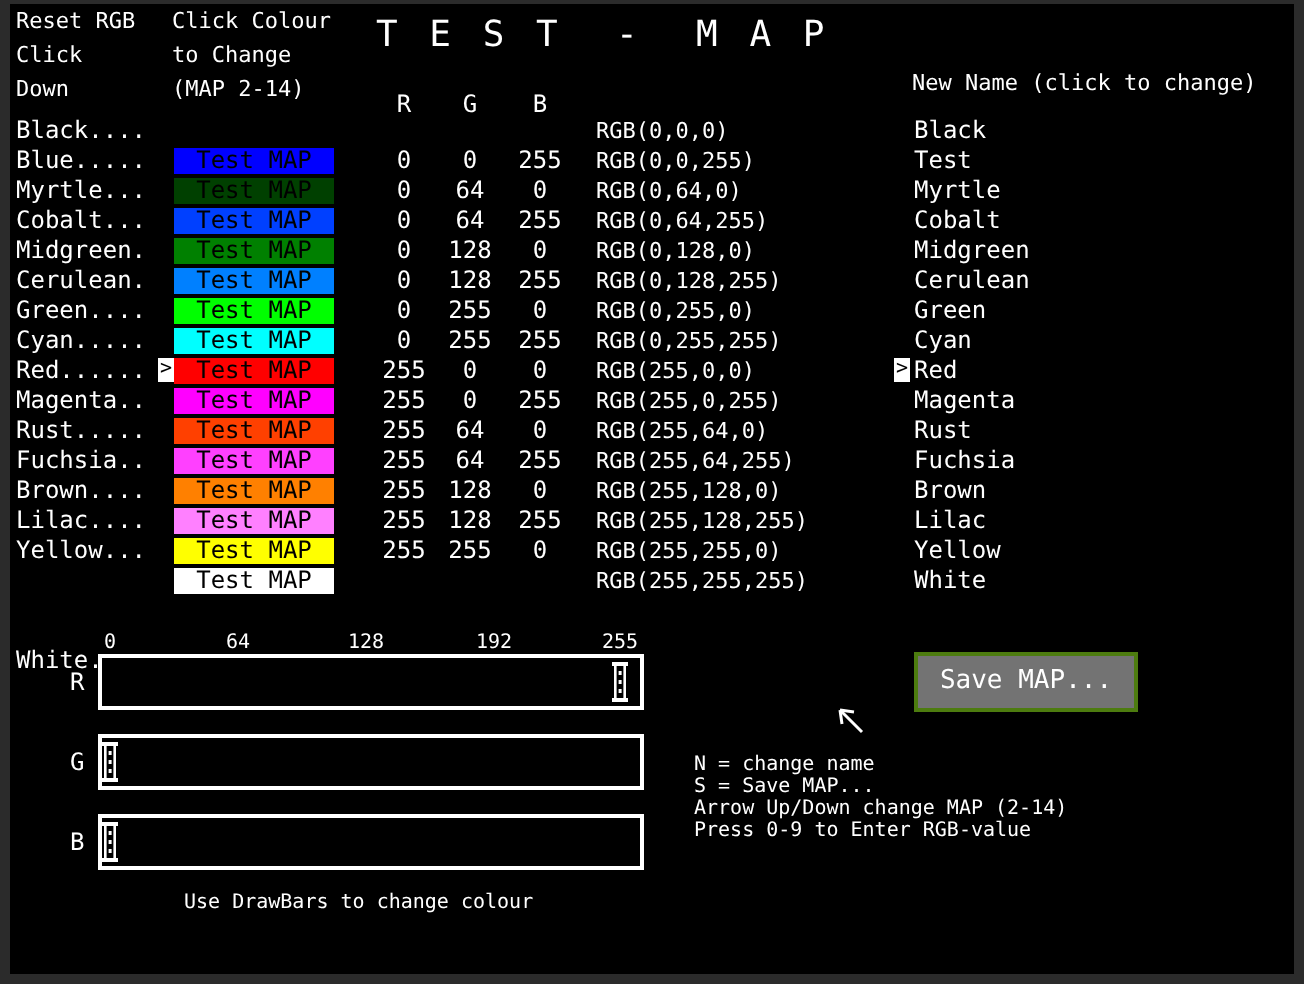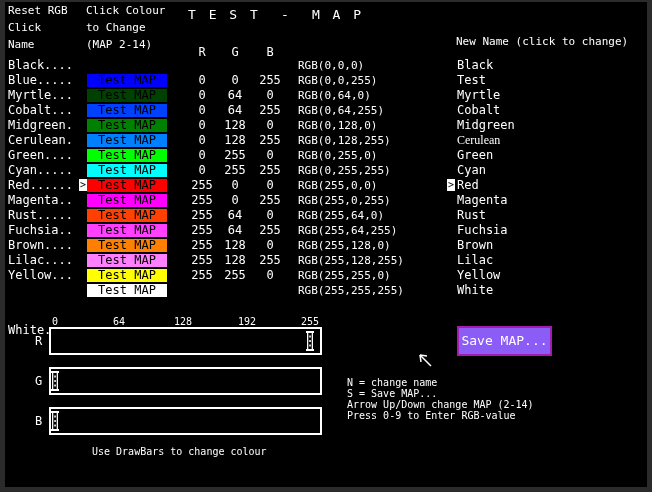--- a/index.html
+++ b/index.html
@@ -2,47 +2,47 @@
 <html><head>
 <meta charset="utf-8">
 <style>
   html,body{margin:0;padding:0;background:#2b2b2b;width:652px;height:492px;overflow:hidden;}
   .screen{position:absolute;left:5px;top:2px;width:642px;height:485px;background:#000;
           font-family:"DejaVu Sans Mono","Liberation Mono",monospace;color:#fff;}
   .txt{position:absolute;white-space:pre;line-height:1.1;}
   .big{font-size:12px;}
   .mid{font-size:11px;}
   .small{font-size:10px;}
-  .title{font-size:13px;letter-spacing:2.5px;}
+  .title{font-size:18px;letter-spacing:2.5px;}
   .row{position:absolute;left:0;width:642px;height:15px;}
   .cell{position:absolute;top:0;height:15px;line-height:15px;white-space:pre;font-size:12px;}
   .num{width:36px;text-align:center;}
   .rgblabel{font-size:11px;}
   .testbtn{position:absolute;top:1px;left:82px;width:80px;height:13px;line-height:13px;
            text-align:center;color:#000;font-size:12px;white-space:pre;}
   .marker{position:absolute;top:1px;width:8px;height:12px;background:#fff;color:#000;
           font-size:10px;line-height:12px;text-align:center;}
   .bar{position:absolute;left:44px;width:273px;height:28px;border:2px solid #fff;
        box-sizing:border-box;background:#000;}
   .barlabel{position:absolute;left:30px;width:14px;font-size:12px;line-height:28px;}
   .handle{position:absolute;top:2px;}
   .tick{position:absolute;top:314px;font-size:10px;transform:translateX(-50%);white-space:pre;}
-  .savebtn{position:absolute;left:452px;top:324px;width:95px;height:30px;border:2px solid #a21caf;
-           box-sizing:border-box;background:#8b5cf6;color:#fff;font-size:13px;line-height:26px;
+  .savebtn{position:absolute;left:452px;top:324px;width:112px;height:30px;border:2px solid #4d7c0f;
+           box-sizing:border-box;background:#737373;color:#fff;font-size:13px;line-height:26px;
            text-align:center;white-space:pre;font-family:inherit;}
   .helpline{position:absolute;left:342px;font-size:10px;white-space:pre;line-height:11px;}
 </style>
 </head>
 <body>
 
 <div class="screen">
 
   <div class="txt mid" style="left:3px;top:3px">Reset RGB</div>
   <div class="txt mid" style="left:3px;top:20px">Click</div>
-  <div class="txt mid" style="left:3px;top:37px">Name</div>
+  <div class="txt mid" style="left:3px;top:37px">Down</div>
   <div class="txt mid" style="left:81px;top:3px">Click Colour</div>
   <div class="txt mid" style="left:81px;top:20px">to Change</div>
   <div class="txt mid" style="left:81px;top:37px">(MAP 2-14)</div>
 
   <div class="txt title" style="left:183px;top:6px">T E S T  -  M A P</div>
 
   <div class="txt big num" style="left:179px;top:44px">R</div>
   <div class="txt big num" style="left:212px;top:44px">G</div>
   <div class="txt big num" style="left:247px;top:44px">B</div>
   <div class="txt mid" style="left:451px;top:34px">New Name (click to change)</div>
@@ -93,21 +93,21 @@
         <span class="cell rgblabel" style="left: 293px;">RGB(0,128,0)</span>
         <span class="cell" style="left: 452px;">Midgreen</span>
       </div>
       <div class="row" style="top: 131px;">
         <span class="cell" style="left: 3px;">Cerulean.</span>
         <span class="testbtn" style="background: rgb(0, 128, 255);">Test MAP</span>
         <span class="cell num" style="left: 179px;">0</span>
         <span class="cell num" style="left: 212px;">128</span>
         <span class="cell num" style="left: 247px;">255</span>
         <span class="cell rgblabel" style="left: 293px;">RGB(0,128,255)</span>
-        <span class="cell" style="left: 452px; font-family: Liberation Serif, serif;">Cerulean</span>
+        <span class="cell" style="left: 452px;">Cerulean</span>
       </div>
       <div class="row" style="top: 146px;">
         <span class="cell" style="left: 3px;">Green....</span>
         <span class="testbtn" style="background: rgb(0, 255, 0);">Test MAP</span>
         <span class="cell num" style="left: 179px;">0</span>
         <span class="cell num" style="left: 212px;">255</span>
         <span class="cell num" style="left: 247px;">0</span>
         <span class="cell rgblabel" style="left: 293px;">RGB(0,255,0)</span>
         <span class="cell" style="left: 452px;">Green</span>
       </div>

